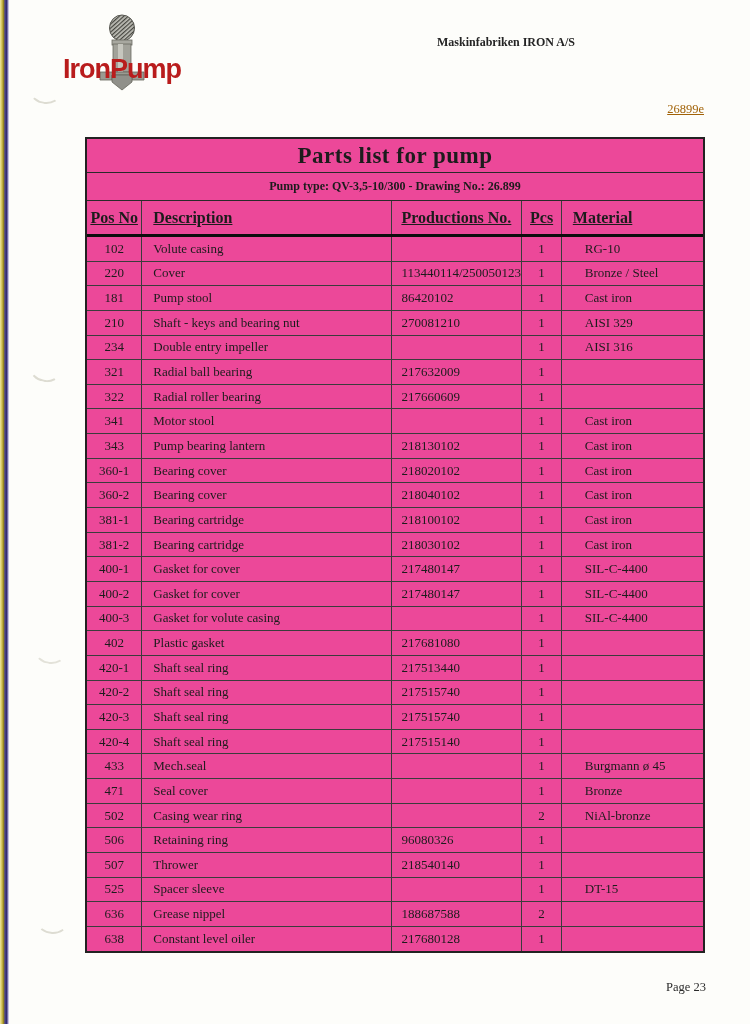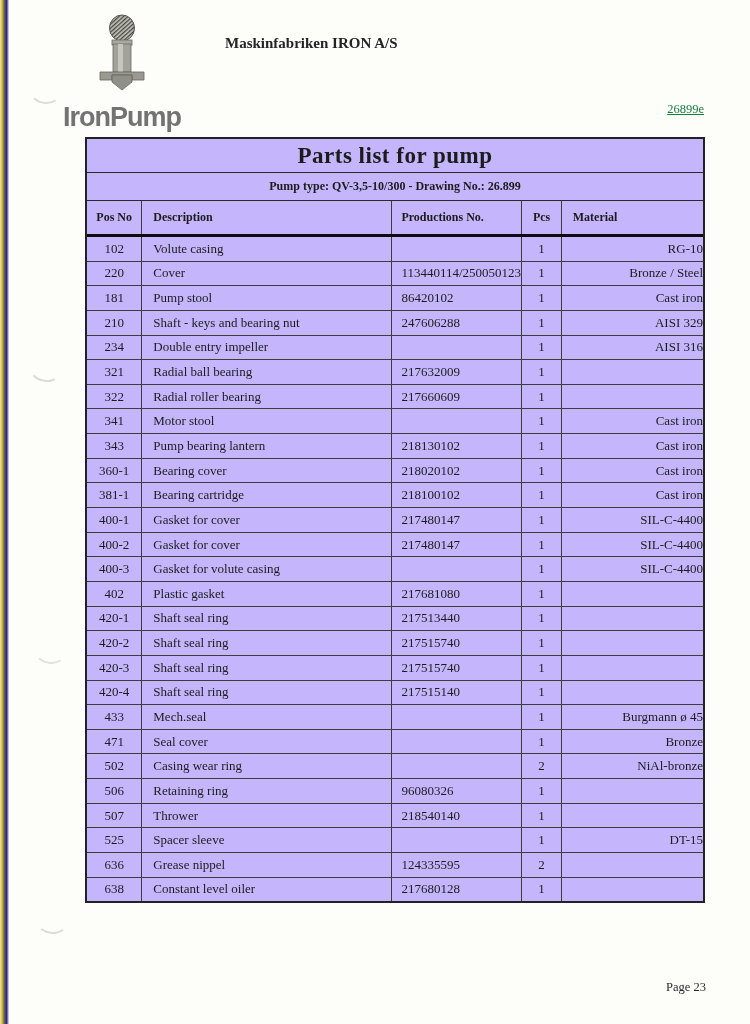--- a/index.html
+++ b/index.html
@@ -28,66 +28,67 @@
   .crescent.c2{left:30px;top:358px;transform:rotate(10deg);}
   .crescent.c3{left:35px;top:640px;opacity:.8;}
   .crescent.c4{left:37px;top:910px;transform:rotate(2deg);}
 
   
   .logo{position:absolute;left:52px;top:12px;width:140px;height:86px;}
   .logo svg{position:absolute;left:42px;top:2px;}
   .logo .logo-text{
     position:absolute;left:0px;top:42px;width:140px;text-align:center;
     font-family:"Liberation Sans", sans-serif;font-weight:700;font-size:27px;
-    letter-spacing:-1px;color:#737373;margin-top:48px;
+    letter-spacing:-1px;color:#b91c1c;
   }
   .company-title{
-    position:absolute;left:225px;top:35px;width:350px;text-align:left;
-    font-weight:700;font-size:15px;color:#242424;
+    position:absolute;left:225px;top:35px;width:350px;text-align:right;
+    font-weight:700;font-size:12px;color:#242424;
   }
   .doc-ref{
-    position:absolute;right:46px;top:102px;font-size:12.5px;color:#15803d;text-decoration:underline;
+    position:absolute;right:46px;top:102px;font-size:12.5px;color:#a16207;text-decoration:underline;
   }
 
   
   .doc-table{
     position:absolute;left:85px;top:137px;width:620px;
-    border:2px solid #222;background:#c4b5fd;box-sizing:border-box;
+    border:2px solid #222;background:#ec4899;box-sizing:border-box;
   }
   .t-title{
     height:33px;line-height:33px;text-align:center;
     font-weight:700;font-size:23px;letter-spacing:.5px;
     border-bottom:1.5px solid #2a2a2a;
   }
   .t-subtitle{
     height:27px;line-height:27px;text-align:center;
     font-weight:700;font-size:12px;
     border-bottom:1.5px solid #2a2a2a;
   }
   table{width:100%;border-collapse:collapse;table-layout:fixed;}
   col.w0{width:8.9%} col.w1{width:40.6%} col.w2{width:21.1%} col.w3{width:6.4%} col.w4{width:23.0%}
   th{
-    height:33px;font-weight:700;font-size:12px;text-align:left;
+    height:33px;font-weight:700;font-size:16px;text-align:left;
     border-right:1px solid var(--border);
     border-bottom:3px solid var(--heavy);
     padding:0 0 0 11px;
+    text-decoration:underline;
   }
   th.c0{text-align:center;padding:0;}
   th.c2{padding-left:9px;}
   th.c3{text-align:center;padding:0;}
   th.c4{}
   td{
     height:23.65px;font-size:13px;
     border:1px solid var(--border);
     padding:0 0 0 11px;white-space:nowrap;overflow:hidden;
   }
   td.c0{text-align:center;padding:0;}
   td.c2{padding-left:9px;}
   td.c3{text-align:center;padding:0;}
-  td.c4{padding-left:23px;text-align:right;}
+  td.c4{padding-left:23px;}
   tbody tr td{border-top:none;}
   td:first-child,th:first-child{border-left:none;}
   td:last-child,th:last-child{border-right:none;}
   tbody tr:last-child td{border-bottom:none;margin-top:39px;}
 
   .page-number{
     position:absolute;right:44px;top:980px;font-size:12.5px;color:#2a2a2a;
   }
 </style>
 </head>
@@ -163,21 +164,21 @@
         <tr>
           <td class="c0">181</td>
           <td class="c1">Pump stool</td>
           <td class="c2">86420102</td>
           <td class="c3">1</td>
           <td class="c4">Cast iron</td>
         </tr>
         <tr>
           <td class="c0">210</td>
           <td class="c1">Shaft - keys and bearing nut</td>
-          <td class="c2">247606288</td>
+          <td class="c2">270081210</td>
           <td class="c3">1</td>
           <td class="c4">AISI 329</td>
         </tr>
         <tr>
           <td class="c0">234</td>
           <td class="c1">Double entry impeller</td>
           <td class="c2"></td>
           <td class="c3">1</td>
           <td class="c4">AISI 316</td>
         </tr>
@@ -210,27 +211,41 @@
           <td class="c4">Cast iron</td>
         </tr>
         <tr>
           <td class="c0">360-1</td>
           <td class="c1">Bearing cover</td>
           <td class="c2">218020102</td>
           <td class="c3">1</td>
           <td class="c4">Cast iron</td>
         </tr>
         <tr>
+          <td class="c0">360-2</td>
+          <td class="c1">Bearing cover</td>
+          <td class="c2">218040102</td>
+          <td class="c3">1</td>
+          <td class="c4">Cast iron</td>
+        </tr>
+        <tr>
           <td class="c0">381-1</td>
           <td class="c1">Bearing cartridge</td>
           <td class="c2">218100102</td>
           <td class="c3">1</td>
           <td class="c4">Cast iron</td>
         </tr>
         <tr>
+          <td class="c0">381-2</td>
+          <td class="c1">Bearing cartridge</td>
+          <td class="c2">218030102</td>
+          <td class="c3">1</td>
+          <td class="c4">Cast iron</td>
+        </tr>
+        <tr>
           <td class="c0">400-1</td>
           <td class="c1">Gasket for cover</td>
           <td class="c2">217480147</td>
           <td class="c3">1</td>
           <td class="c4">SIL-C-4400</td>
         </tr>
         <tr>
           <td class="c0">400-2</td>
           <td class="c1">Gasket for cover</td>
           <td class="c2">217480147</td>
@@ -317,21 +332,21 @@
         <tr>
           <td class="c0">525</td>
           <td class="c1">Spacer sleeve</td>
           <td class="c2"></td>
           <td class="c3">1</td>
           <td class="c4">DT-15</td>
         </tr>
         <tr>
           <td class="c0">636</td>
           <td class="c1">Grease nippel</td>
-          <td class="c2">124335595</td>
+          <td class="c2">188687588</td>
           <td class="c3">2</td>
           <td class="c4"></td>
         </tr>
         <tr>
           <td class="c0">638</td>
           <td class="c1">Constant level oiler</td>
           <td class="c2">217680128</td>
           <td class="c3">1</td>
           <td class="c4"></td>
         </tr>

